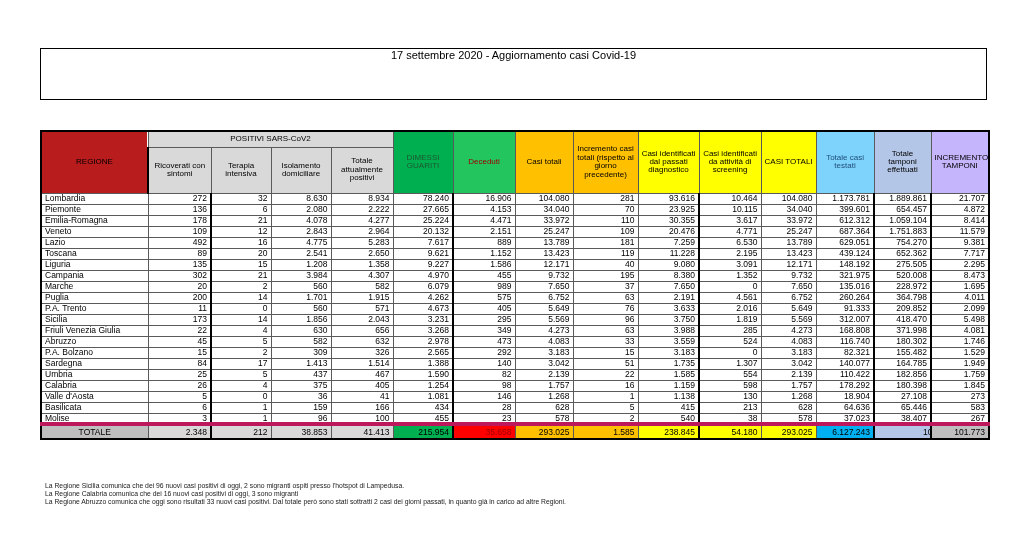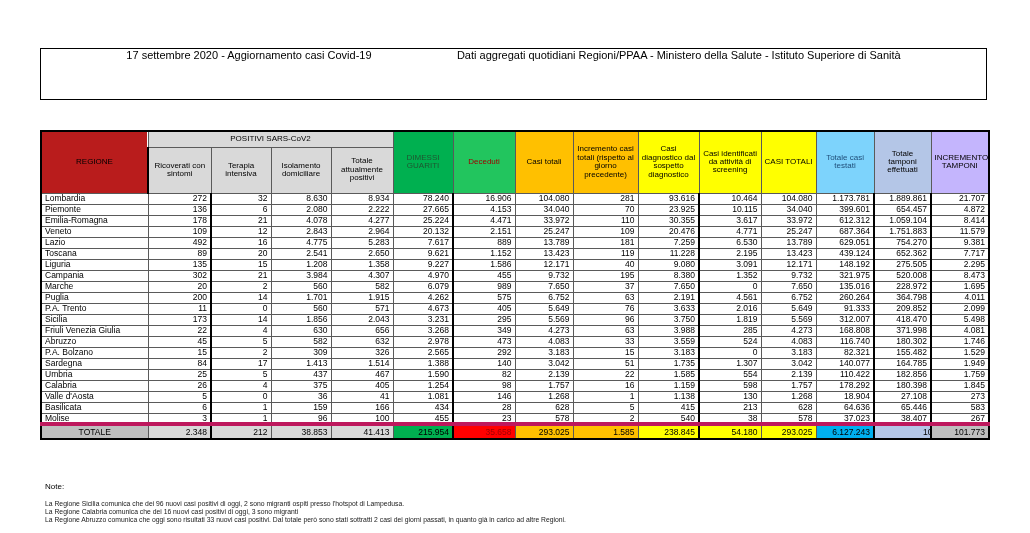--- a/index.html
+++ b/index.html
@@ -82,21 +82,20 @@
   
   .notes { position: absolute; left: 45px; top: 482px; width: 940px; }
   .notes-heading { font-size: 8px; margin-bottom: 9px; }
   .note-line { font-size: 6.8px; line-height: 8px; color: #1a1a1a; }
 </style>
 </head>
 <body>
 
 <div class="title-box">
   <div class="t-line">17 settembre 2020 - Aggiornamento casi Covid-19</div>
-  <div class="t-line">Dati aggregati quotidiani Regioni/PPAA - Ministero della Salute - Istituto Superiore di Sanità</div>
 </div>
 
 <table class="covid">
   <colgroup>
     <col style="width:107px">
       <col style="width:63px">
       <col style="width:60px">
       <col style="width:60px">
     <col style="width:62px">
       <col style="width:60px">
@@ -111,21 +110,21 @@
       <col style="width:58px">
   </colgroup>
   <thead>
     <tr class="hr1">
       <th rowspan="2" class="h-regione">REGIONE</th>
       <th colspan="4" class="h-group">POSITIVI SARS-CoV2</th>
       <th rowspan="2" class="h-dimessi thickb">DIMESSI GUARITI</th>
       <th rowspan="2" class="h-deceduti thickb">Deceduti</th>
       <th rowspan="2" class="h-casitot thickb">Casi totali</th>
       <th rowspan="2" class="h-increm thickb">Incremento casi totali (rispetto al giorno precedente)</th>
-      <th rowspan="2" class="h-sospetto thickb">Casi diagnostico dal sospetto diagnostico</th>
+      <th rowspan="2" class="h-sospetto thickb">Casi identificati dal passati diagnostico</th>
       <th rowspan="2" class="h-screening thickb">Casi identificati da attività di screening</th>
       <th rowspan="2" class="h-ct2 thickb">CASI TOTALI</th>
       <th rowspan="2" class="h-testati thickb">Totale casi testati</th>
       <th rowspan="2" class="h-tamponi thickb">Totale tamponi effettuati</th>
       <th rowspan="2" class="h-inctamp thickb">INCREMENTO TAMPONI</th>
     </tr>
     <tr class="hr2">
       <th class="h-sub bl2">Ricoverati con sintomi</th>
       <th class="h-sub">Terapia intensiva</th>
       <th class="h-sub">Isolamento domiciliare</th>
@@ -504,17 +503,16 @@
         <td class="value-cell bl2">54.180</td>
         <td class="value-cell">293.025</td>
         <td class="value-cell">6.127.243</td>
         <td class="value-cell bl2">10.146.324</td>
         <td class="value-cell bl2">101.773</td>
       </tr>
     </tbody>
 </table>
 
 <div class="notes">
-  <div class="notes-heading">Note:</div>
   <div class="note-line">La Regione Sicilia comunica che dei 96 nuovi casi positivi di oggi, 2 sono migranti ospiti presso l'hotspot di Lampedusa.</div>
   <div class="note-line">La Regione Calabria comunica che dei 16 nuovi casi positivi di oggi, 3 sono migranti</div>
   <div class="note-line">La Regione Abruzzo comunica che oggi sono risultati 33 nuovi casi positivi. Dal totale però sono stati sottratti 2 casi dei giorni passati, in quanto già in carico ad altre Regioni.</div>
 </div>
 
 </body></html>

